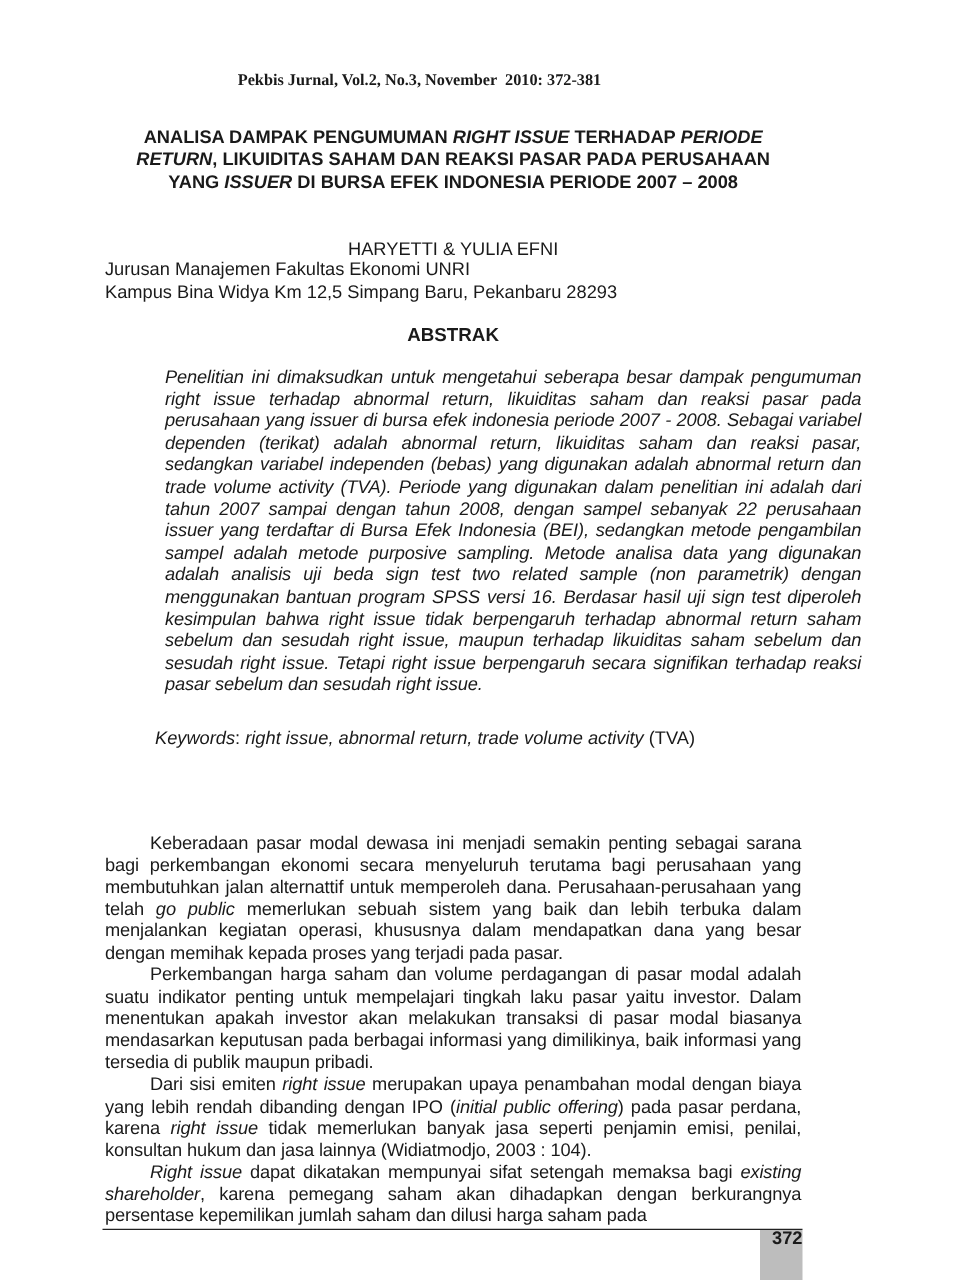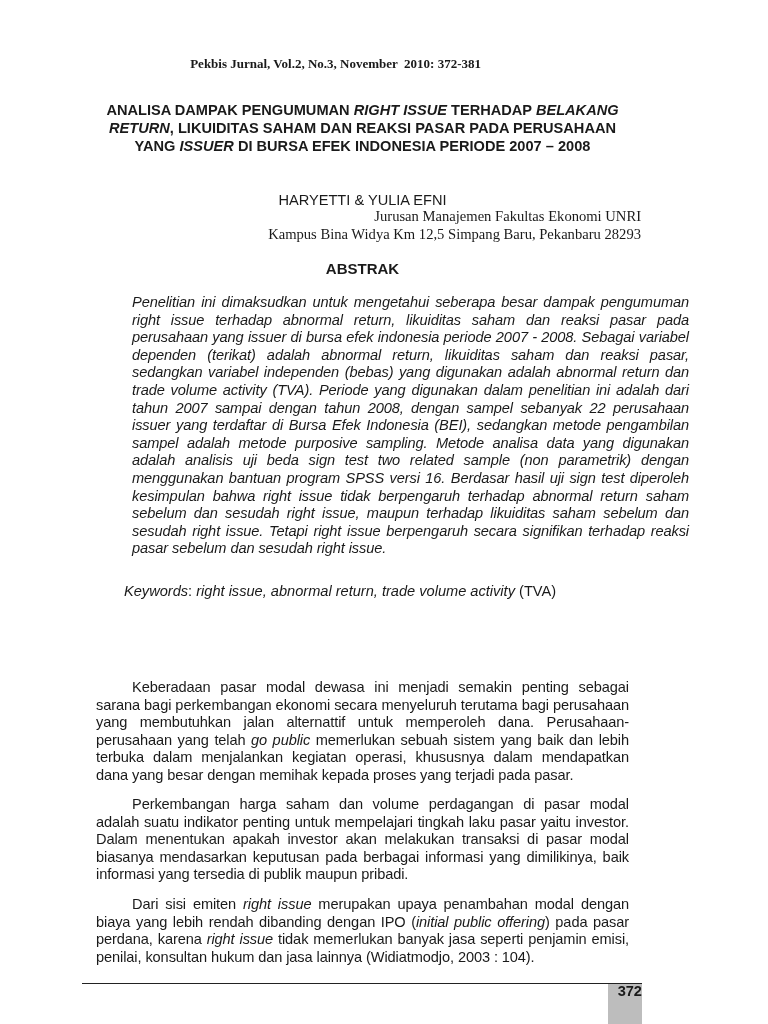--- a/index.html
+++ b/index.html
@@ -14,22 +14,22 @@
     position: absolute; left: 84px; top: 101px; width: 557px;
     font-family: "Liberation Sans", sans-serif; font-weight: bold; font-size: 14.6px;
     line-height: 18px; text-align: center;
   }
   .title i { font-style: italic; }
   .authors {
     position: absolute; left: 84px; top: 192px; width: 557px; text-align: center;
     font-family: "Liberation Sans", sans-serif; font-weight: normal; font-size: 14.6px;
   }
   .affil {
-    position: absolute; left: 84px; top: 207px; width: 557px; text-align: right;
-    font-family: Liberation Serif, serif; font-size: 14.6px; line-height: 18px;
+    position: absolute; left: 84px; top: 207px; width: 557px; text-align: left;
+    font-family: Liberation Sans, sans-serif; font-size: 14.6px; line-height: 18px;
   }
   .abstract-heading {
     position: absolute; left: 84px; top: 260px; width: 557px; text-align: center;
     font-family: "Liberation Sans", sans-serif; font-weight: bold; font-size: 15px;
   }
   .abstract-body {
     position: absolute; left: 84px; top: 294px; width: 557px;
     font-family: "Liberation Sans", sans-serif; font-style: italic; font-size: 14.6px;
     line-height: 17.6px; text-align: justify; letter-spacing: -0.1px; margin-left: 48px;
   }
@@ -40,42 +40,42 @@
   .keywords .kw-label, .keywords .kw-list { font-style: italic; }
   .section-heading {
     position: absolute; left: 84px; top: 633px; width: 557px; text-align: center;
     font-family: "Liberation Sans", sans-serif; font-weight: bold; font-size: 14.6px;
   }
   .body-text {
     position: absolute; left: 84px; top: 667px; width: 557px;
     font-family: "Liberation Sans", sans-serif; font-size: 14.6px;
     line-height: 17.55px; text-align: justify; letter-spacing: -0.1px;
   }
-  .body-text p { margin: 12px; text-indent: 36px; }
+  .body-text p { margin: 0; text-indent: 36px; }
   .body-text i { font-style: italic; }
   .footer-rule {
     position: absolute; left: 82px; top: 983px; width: 560px; height: 1px; background: #222;
   }
   .page-box {
     position: absolute; left: 608px; top: 984px; width: 34px; height: 40px; background: #bdbdbd;
   }
   .page-number {
     position: absolute; left: 608px; top: 983px; width: 34px; text-align: right;
     font-family: "Liberation Sans", sans-serif; font-weight: bold; font-size: 14.6px;
   }
 </style>
 </head>
 <body>
 
 <div class="page">
 
   <div class="journal-ref">Pekbis Jurnal, Vol.2, No.3, November  2010: 372-381</div>
 
   <div class="title">
-    <span>ANALISA DAMPAK PENGUMUMAN </span><i>RIGHT ISSUE</i><span> TERHADAP </span><i>BELAKANG</i><br>
+    <span>ANALISA DAMPAK PENGUMUMAN </span><i>RIGHT ISSUE</i><span> TERHADAP </span><i>PERIODE</i><br>
     <i>RETURN</i><span>, LIKUIDITAS SAHAM DAN REAKSI PASAR PADA PERUSAHAAN</span><br>
     <span>YANG </span><i>ISSUER</i><span> DI BURSA EFEK INDONESIA PERIODE 2007 – 2008</span>
   </div>
 
   <div class="authors">HARYETTI &amp; YULIA EFNI</div>
 
   <div class="affil">
     <div>Jurusan Manajemen Fakultas Ekonomi UNRI</div>
     <div>Kampus Bina Widya Km 12,5 Simpang Baru, Pekanbaru 28293</div>
   </div>
@@ -86,19 +86,20 @@
 
   <div class="keywords">
     <span class="kw-label">Keywords</span><span>: </span><span class="kw-list">right issue, abnormal return, trade volume activity</span><span> (TVA)</span>
   </div>
 
 
   <div class="body-text">
     <p><span>Keberadaan pasar modal dewasa ini menjadi semakin penting sebagai sarana bagi perkembangan ekonomi secara menyeluruh terutama bagi perusahaan yang membutuhkan jalan alternattif  untuk memperoleh dana. Perusahaan-perusahaan yang telah </span><i>go public</i><span> memerlukan sebuah sistem yang baik dan lebih terbuka dalam menjalankan kegiatan operasi, khususnya dalam mendapatkan dana yang besar dengan memihak kepada proses yang terjadi pada pasar.</span></p>
     <p>Perkembangan harga saham dan volume perdagangan di pasar modal adalah suatu indikator penting untuk mempelajari tingkah laku pasar yaitu investor. Dalam menentukan apakah investor akan melakukan transaksi di pasar modal biasanya mendasarkan keputusan pada berbagai informasi yang dimilikinya, baik informasi yang tersedia di publik maupun pribadi.</p>
     <p><span>Dari sisi emiten </span><i>right issue</i><span> merupakan upaya penambahan modal dengan biaya yang lebih rendah dibanding dengan IPO (</span><i>initial public offering</i><span>) pada pasar perdana, karena </span><i>right issue</i><span> tidak memerlukan banyak jasa seperti penjamin emisi, penilai, konsultan hukum dan jasa lainnya (Widiatmodjo, 2003 : 104).</span></p>
+    <p><i>Right issue</i><span> dapat dikatakan mempunyai sifat setengah memaksa bagi </span><i>existing shareholder</i><span>, karena pemegang saham akan dihadapkan dengan berkurangnya persentase kepemilikan jumlah saham dan dilusi harga saham pada</span></p>
   </div>
 
   <div class="footer-rule"></div>
   <div class="page-box"></div>
   <div class="page-number">372</div>
 
 </div>
 
 </body></html>

